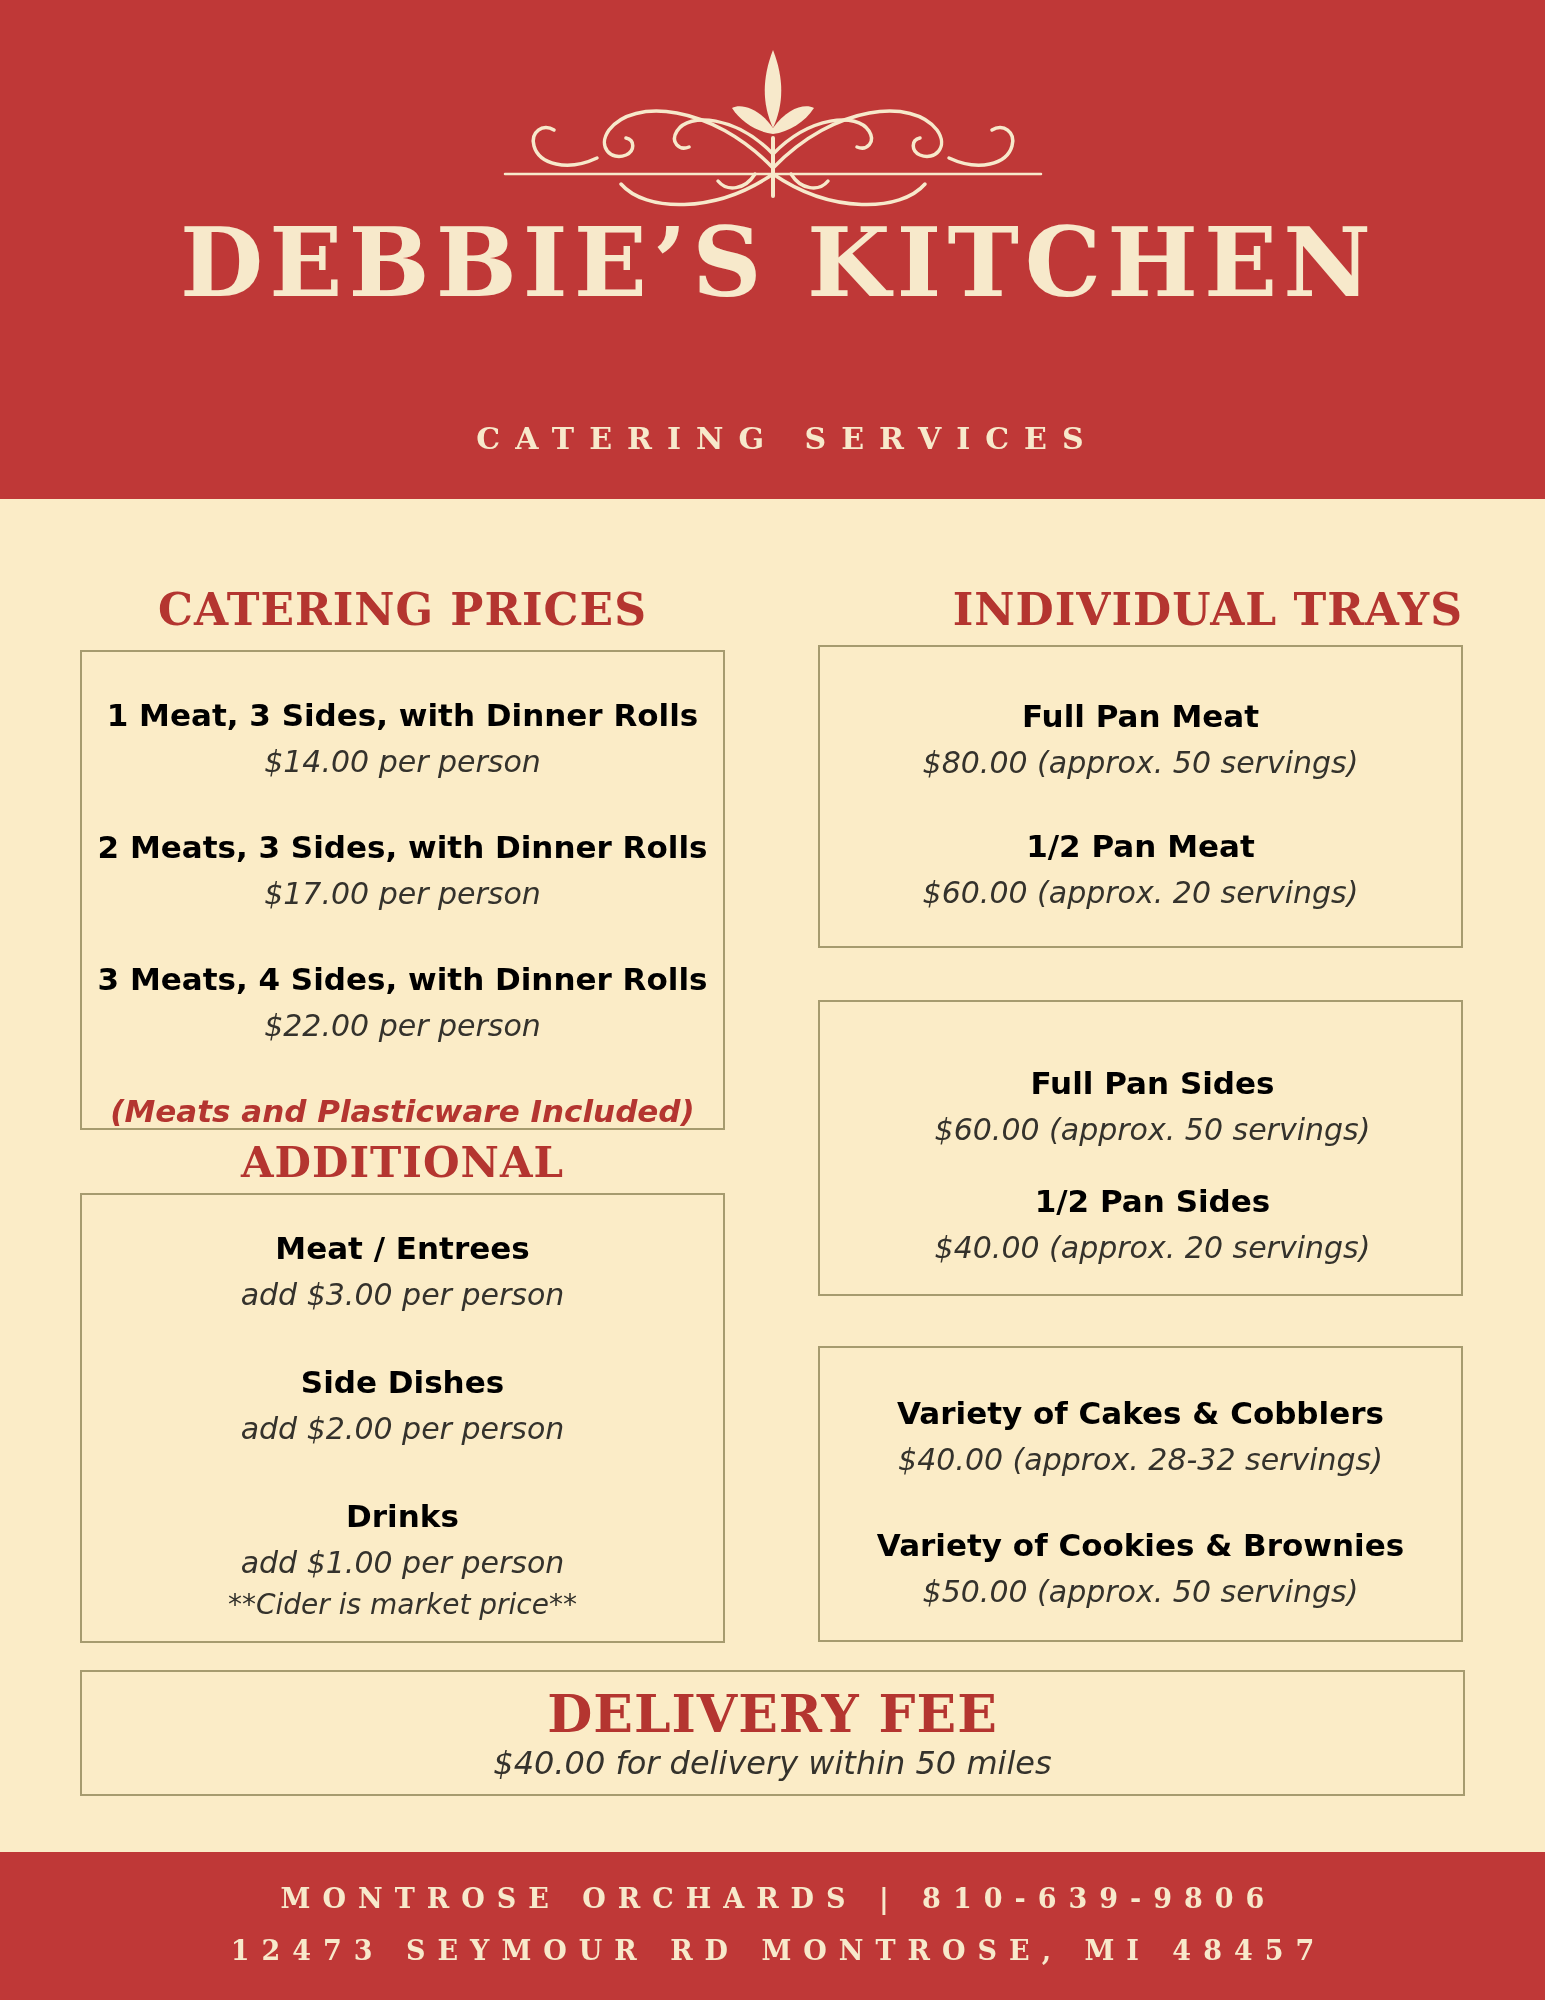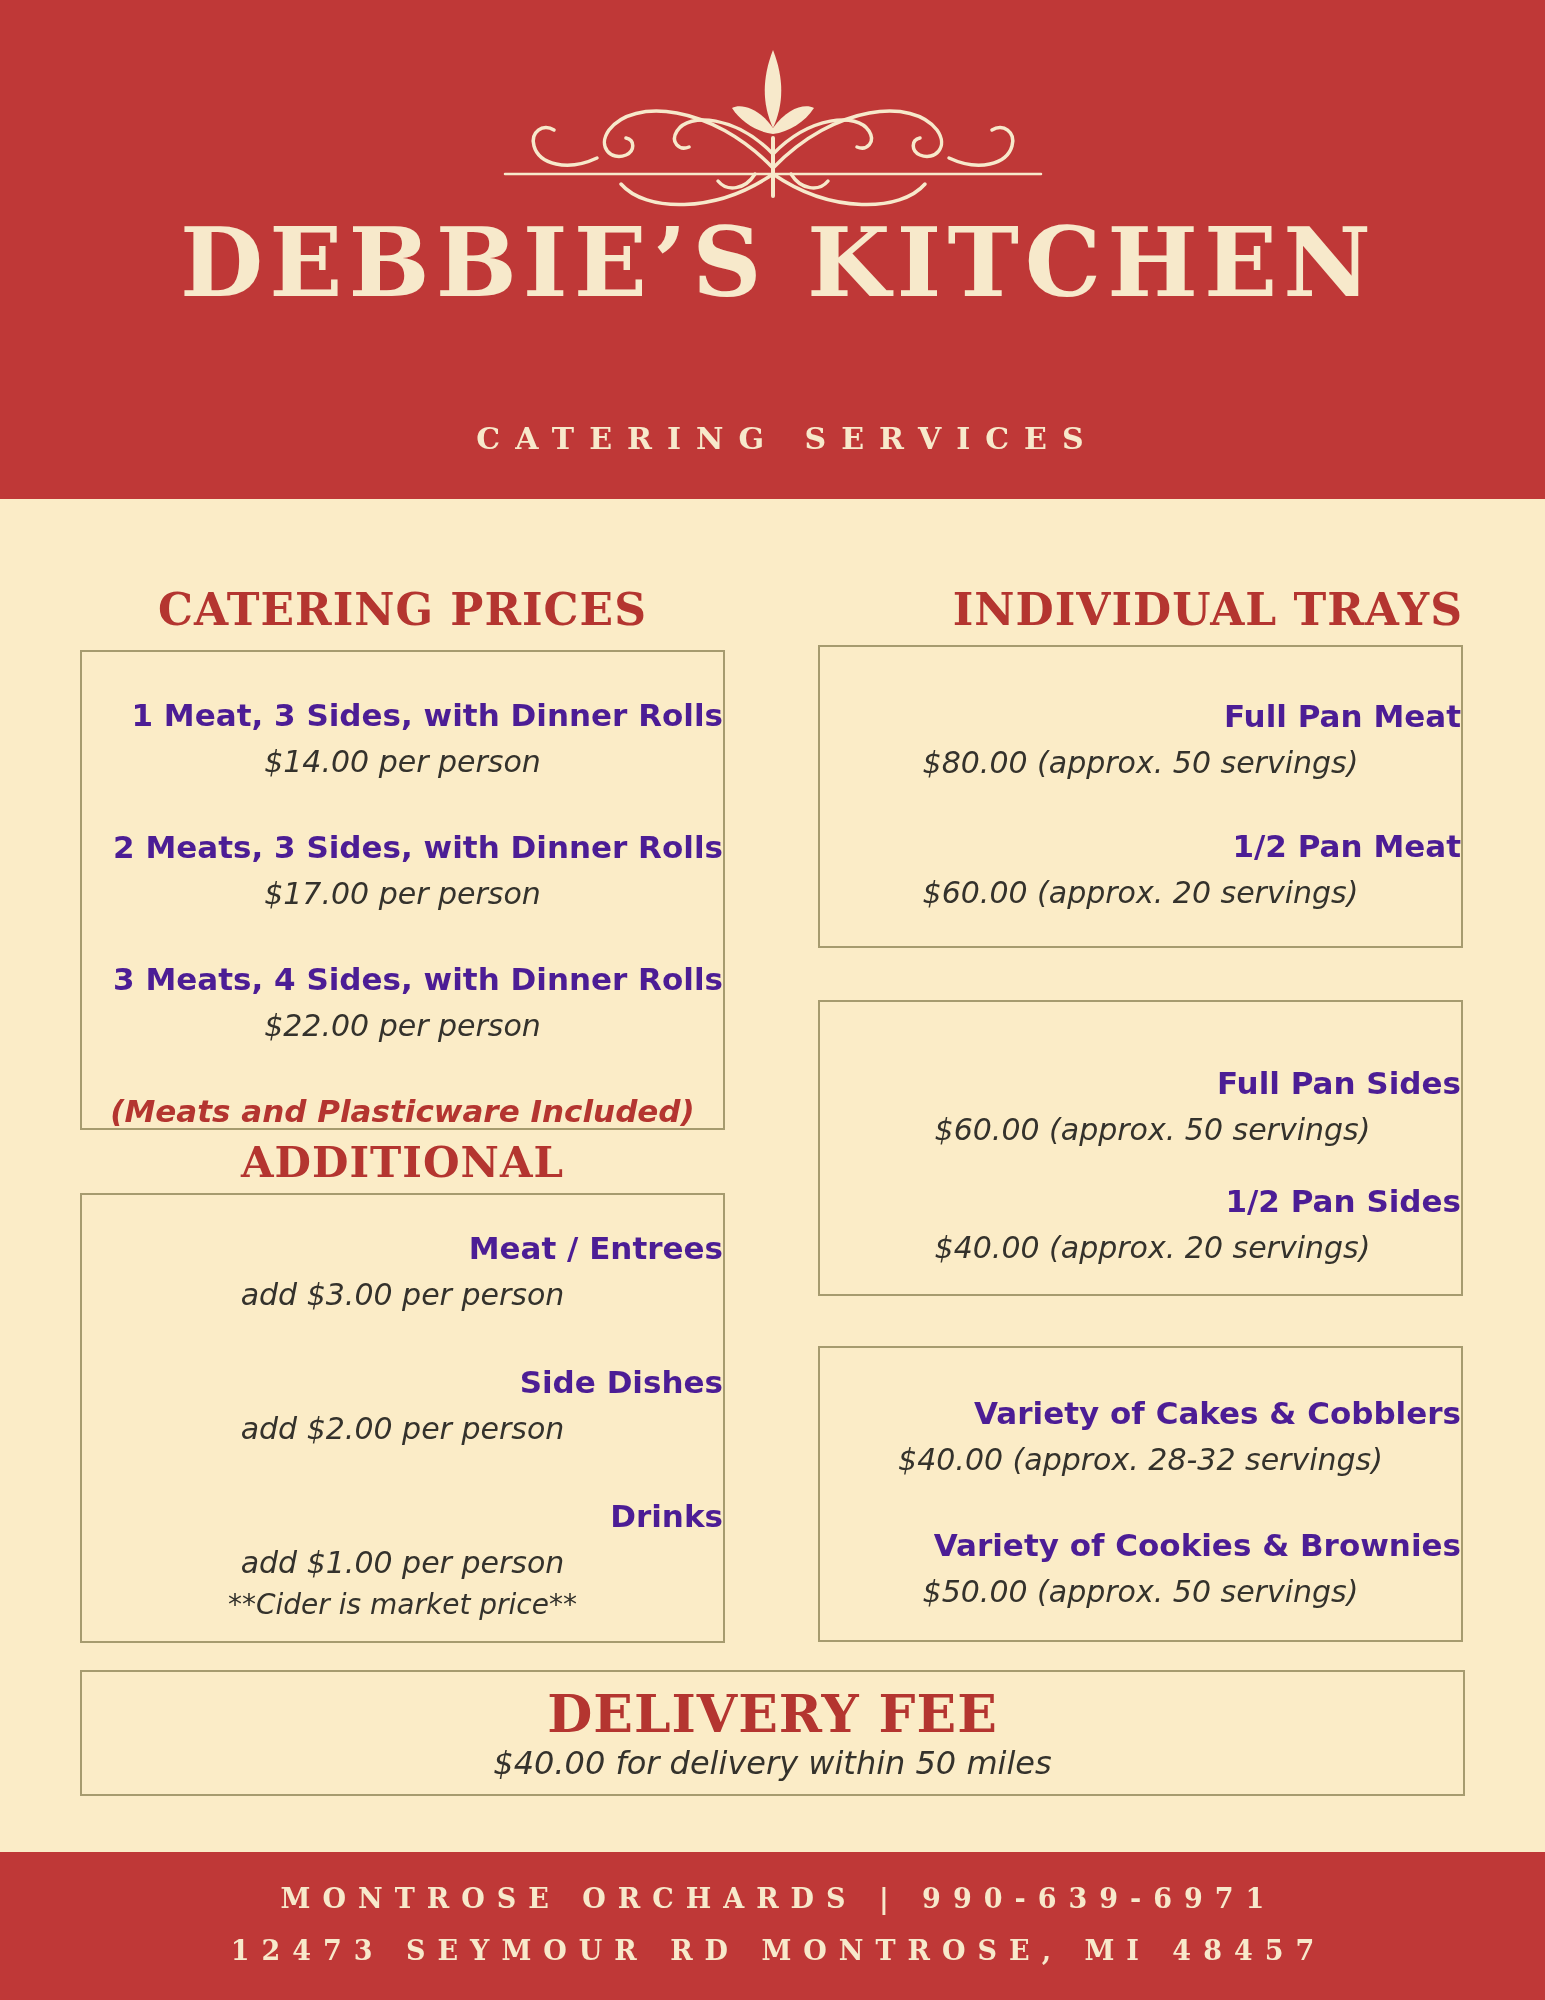--- a/index.html
+++ b/index.html
@@ -43,23 +43,22 @@
   .box-trays-meat{left:818px;top:645px;width:645px;height:303px;padding-top:50px;}
   .box-trays-sides{left:818px;top:1000px;width:645px;height:296px;padding-top:62px;}
   .box-trays-desserts{left:818px;top:1346px;width:645px;height:296px;padding-top:46px;}
   .box-delivery{left:80px;top:1670px;width:1385px;height:126px;padding-top:14px;}
 
   .item{margin:0 0 46px 0;}
   .box-trays-meat .item{margin-bottom:44px;}
   .box-trays-sides .item{margin-bottom:32px;padding-left:24px;}
   .box-additional .item{margin-bottom:48px;}
   .item-name{
-    font-size:31px;font-weight:bold;line-height:38px;color:#4c1d95;
+    font-size:31px;font-weight:bold;line-height:38px;color:#000000;
     font-family:"DejaVu Sans",sans-serif;
-    text-align:right;
   }
   .item-price{
     font-size:30px;font-style:italic;line-height:40px;margin-top:8px;color:#34322c;
     font-family:"DejaVu Sans",sans-serif;
   }
   .item-note{
     font-size:28px;font-style:italic;line-height:36px;margin-top:4px;color:#34322c;
   }
   .plates-note{
     margin-top:26px;font-size:31px;font-weight:bold;font-style:italic;
@@ -188,17 +187,17 @@
       <div class="item-price">$50.00 (approx. 50 servings)</div>
     </div>
   </section>
 
   <section class="menu-box box-delivery">
     <h2 class="delivery-heading">DELIVERY FEE</h2>
     <div class="delivery-detail">$40.00 for delivery within 50 miles</div>
   </section>
 
   <footer class="band-bottom">
-    <div class="footer-line footer-line1">MONTROSE ORCHARDS | 990-639-6971</div>
+    <div class="footer-line footer-line1">MONTROSE ORCHARDS | 810-639-9806</div>
     <div class="footer-line footer-line2">12473 SEYMOUR RD MONTROSE, MI 48457</div>
   </footer>
 
 </div>
 
 </body></html>

